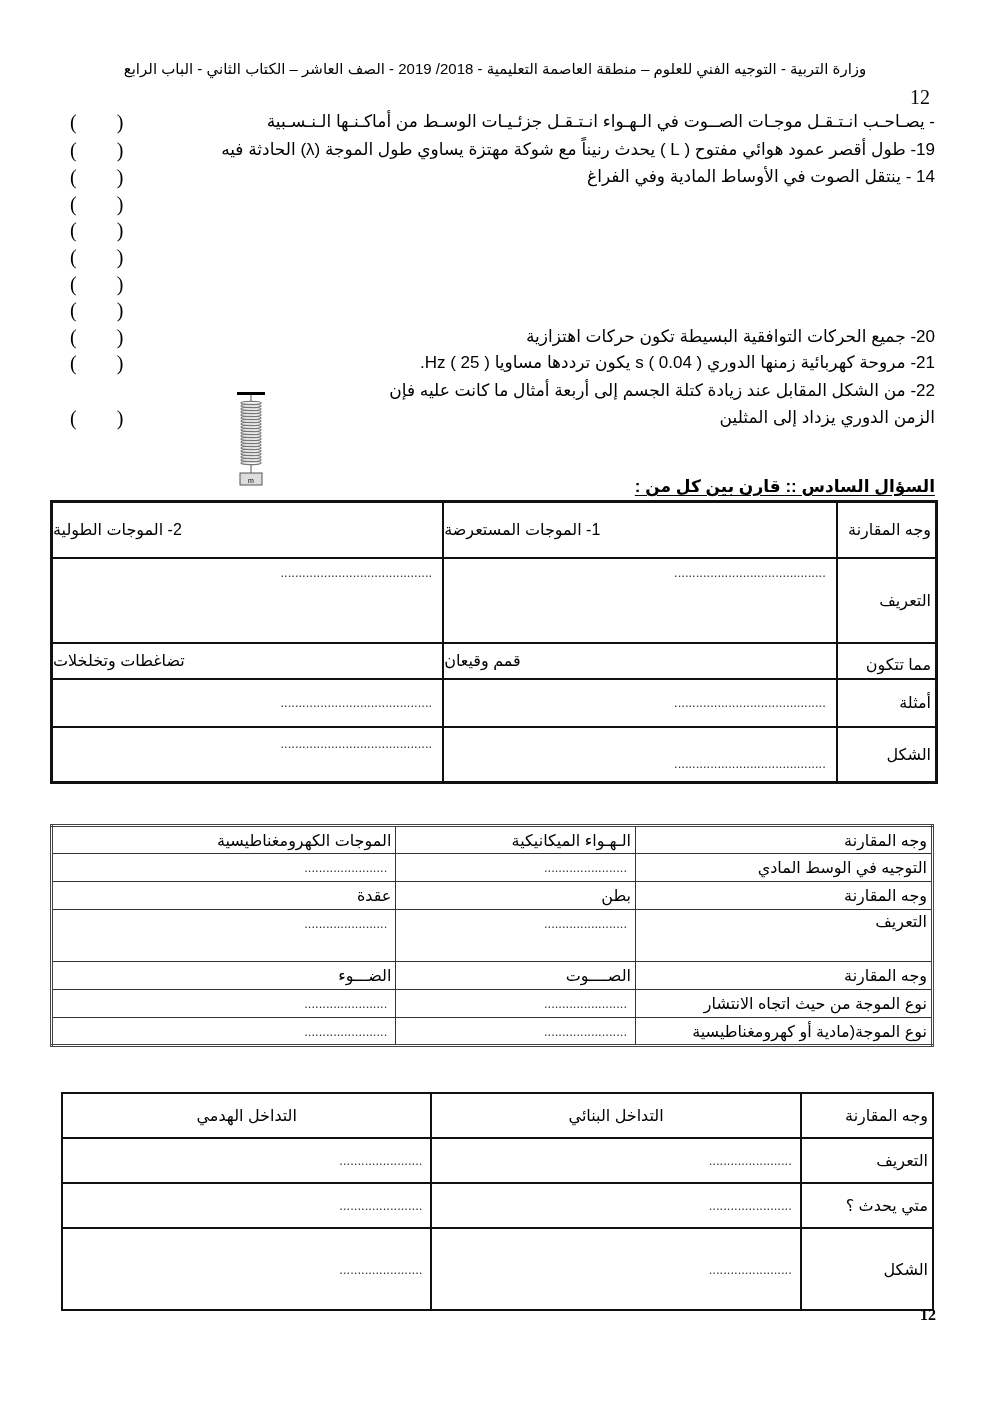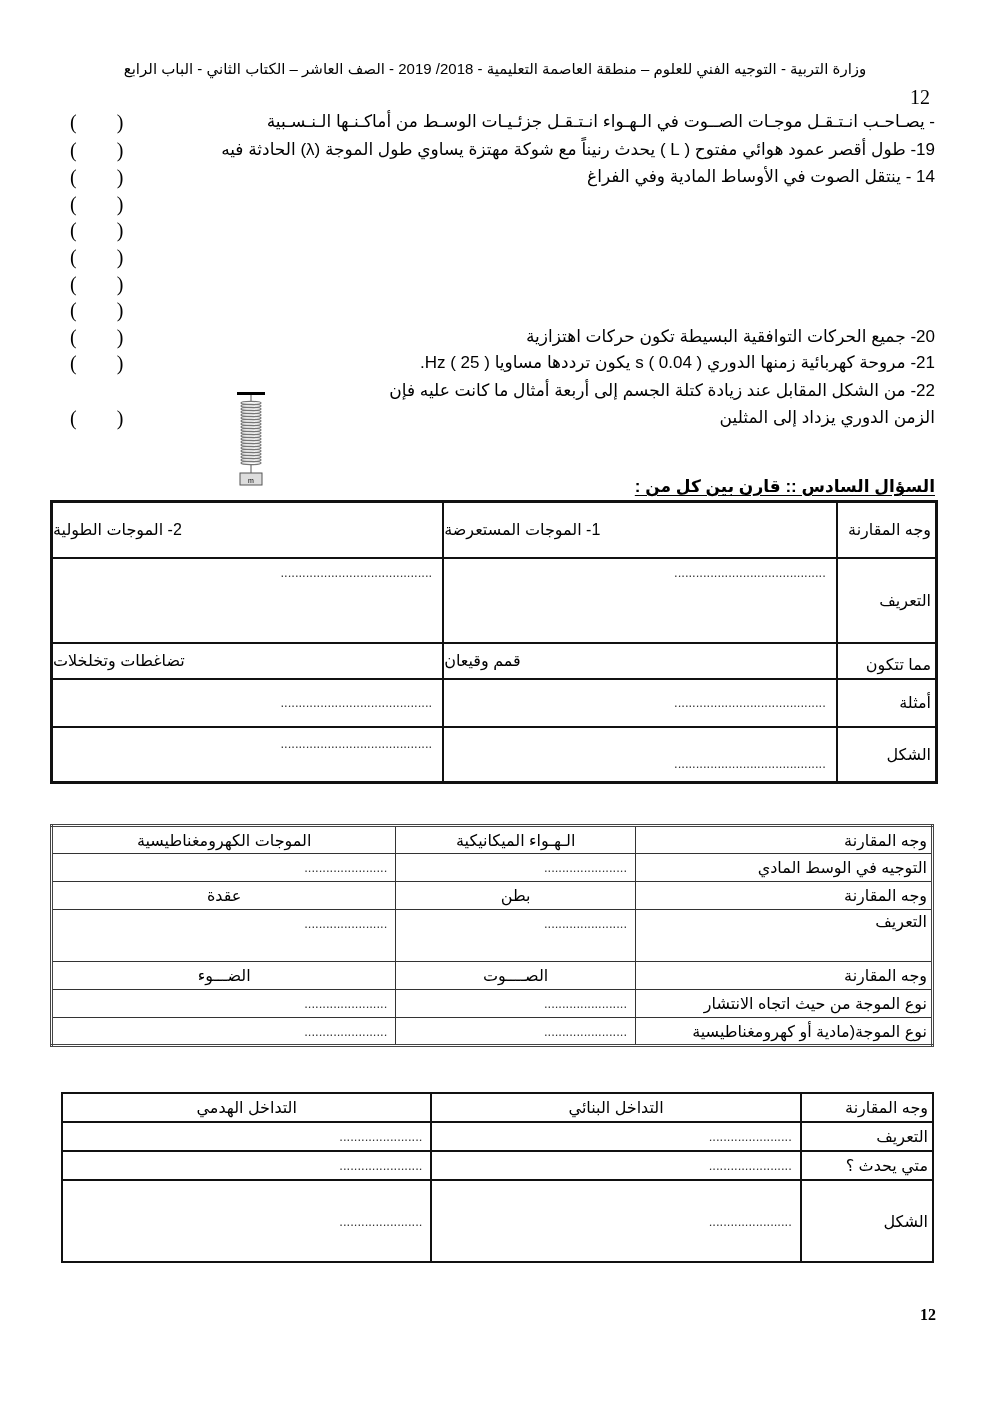--- a/index.html
+++ b/index.html
@@ -18,24 +18,24 @@
   .t1 { left: 50px; top: 500px; width: 888px; border: 3px solid #111; }
   .t1 td { border: 2px solid #111; font-size: 16px; vertical-align: middle; }
   .t1 .lab { width: 100px; text-align: right; padding-right: 4px; }
   .t1 .c1 { width: 395px; }
   .t1 .c2 { width: 393px; }
   .t1 .head { text-align: left; }
   .t1 .dots { color: #333; font-size: 13px; letter-spacing: 0; padding-right: 10px; text-align: right; }
   .t2 { left: 50px; top: 824px; width: 884px; border: 3px double #444; }
   .t2 td { border: 1px solid #333; font-size: 16px; height: 28px; padding: 0 4px; }
   .t2 .lab { width: 297px; text-align: right; }
-  .t2 .c1, .t2 .c2 { text-align: center; }
+  .t2 .c1, .t2 .c2 { text-align: right; }
   .t2 .dots { font-size: 13px; color: #333; text-align: right; padding-right: 8px; }
   .t3 { left: 61px; top: 1092px; width: 873px; border: 2px solid #111; }
-  .t3 td { border: 2px solid #111; font-size: 16px; padding: 4px 4px; margin-left: 8px; }
+  .t3 td { border: 2px solid #111; font-size: 16px; padding: 12px 4px; margin-left: 8px; }
   .t3 .lab { width: 138px; text-align: right; }
   .t3 .c1 { width: 392px; text-align: center; }
   .t3 .dots { font-size: 13px; color: #333; text-align: right; padding-right: 8px; }
   .pagenum-bot { right: 56px; top: 1306px; font-size: 16px; font-weight: bold; }
 </style>
 </head>
 <body>
 
 <div class="abs header">وزارة التربية - التوجيه الفني للعلوم – منطقة العاصمة التعليمية - 2018/ 2019 - الصف العاشر – الكتاب الثاني - الباب الرابع</div>
 <div class="abs pagenum-top">12</div>

